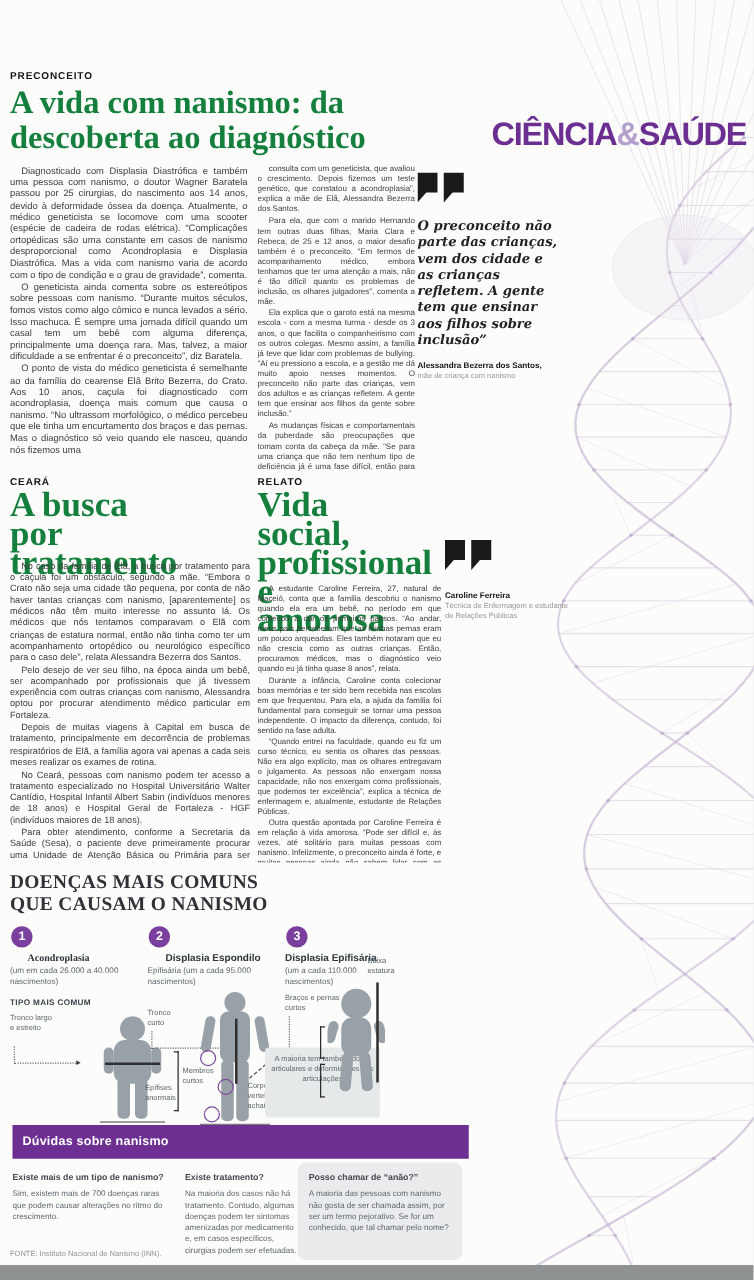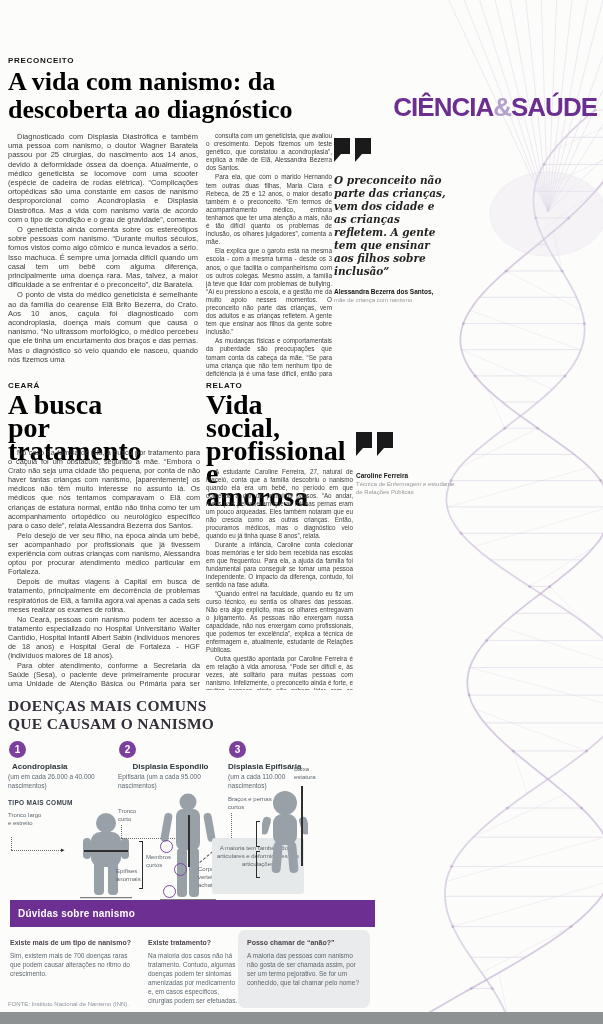--- a/index.html
+++ b/index.html
@@ -6,21 +6,21 @@
   #page{position:relative;width:603px;height:1024px;background:#fcfcfb;overflow:hidden;
         font-family:"Liberation Sans",sans-serif;}
   #page *{box-sizing:border-box;}
   .abs{position:absolute;}
 
   
   #helix{position:absolute;left:0;top:0;width:603px;height:1024px;pointer-events:none;opacity:.62;}
 
   
   .kicker{font:bold 8px/10px "Liberation Sans",sans-serif;letter-spacing:.7px;color:#141414;}
-  .headline{font-family:"Liberation Serif",serif;font-weight:600;color:#000000;}
+  .headline{font-family:"Liberation Serif",serif;font-weight:600;color:#15803d;}
   #main-title{font-size:26px;line-height:28px;}
   .sec-title{font-size:28px;line-height:23px;}
   #brand{font:800 26px/28px "Liberation Sans",sans-serif;letter-spacing:-1px;color:#6b2e91;text-align:right;}
   #brand .amp{color:#b3a0cd;font-weight:800;}
 
   
   .bodycol{font-family:Liberation Sans, sans-serif;color:#3c3c3c;text-align:justify;overflow:hidden;}
   .bodycol p{margin:0 0 1px 0;text-indent:9px;}
   .fs1{font-size:7.5px;line-height:9.2px;}
   .fs2{font-size:6.4px;line-height:8.1px;}
@@ -128,21 +128,21 @@
       <path d="M0 0 H16 V16 H7 L0 24 Z" fill="#1a1a1a"></path>
       <path d="M21 0 H37 V16 H28 L21 24 Z" fill="#1a1a1a"></path>
     </svg>
     <div class="pq-author" style="margin-top:9px;">Caroline Ferreira</div>
     <div class="pq-role">Técnica de Enfermagem e estudante de Relações Públicas</div>
   </div>
 
   <div class="abs" id="ig-title" style="left:8px;top:697px;width:235px;">DOENÇAS MAIS COMUNS QUE CAUSAM O NANISMO</div>
 
   <div class="abs num-badge" style="left:9px;top:741px;">1</div>
-  <div class="abs ig-name" style="left:12px;top:762px;width:105px;">Acondroplasia</div>
+  <div class="abs ig-name" style="left:22px;top:762px;width:105px;font-family:Liberation Serif, serif;">Acondroplasia</div>
   <div class="abs ig-rate" style="left:8px;top:773px;width:92px;">(um em cada 26.000 a 40.000 nascimentos)</div>
   <div class="abs ig-tag" style="left:8px;top:799px;">TIPO MAIS COMUM</div>
   <div class="abs ig-label" style="left:8px;top:812px;width:38px;">Tronco largo e estreito</div>
   <div class="abs dotv" style="left:11px;top:837px;height:13px;"></div>
   <div class="abs doth" style="left:11px;top:850px;width:52px;"></div>
   <div class="abs arr" style="left:61px;top:847px;">▸</div>
   <svg class="abs" style="left:76px;top:812px;" width="60" height="88" viewBox="0 0 60 88">
     <g class="fig">
       <circle cx="30" cy="11" r="10"></circle>
       <rect x="15" y="20" width="30" height="35" rx="9"></rect>

